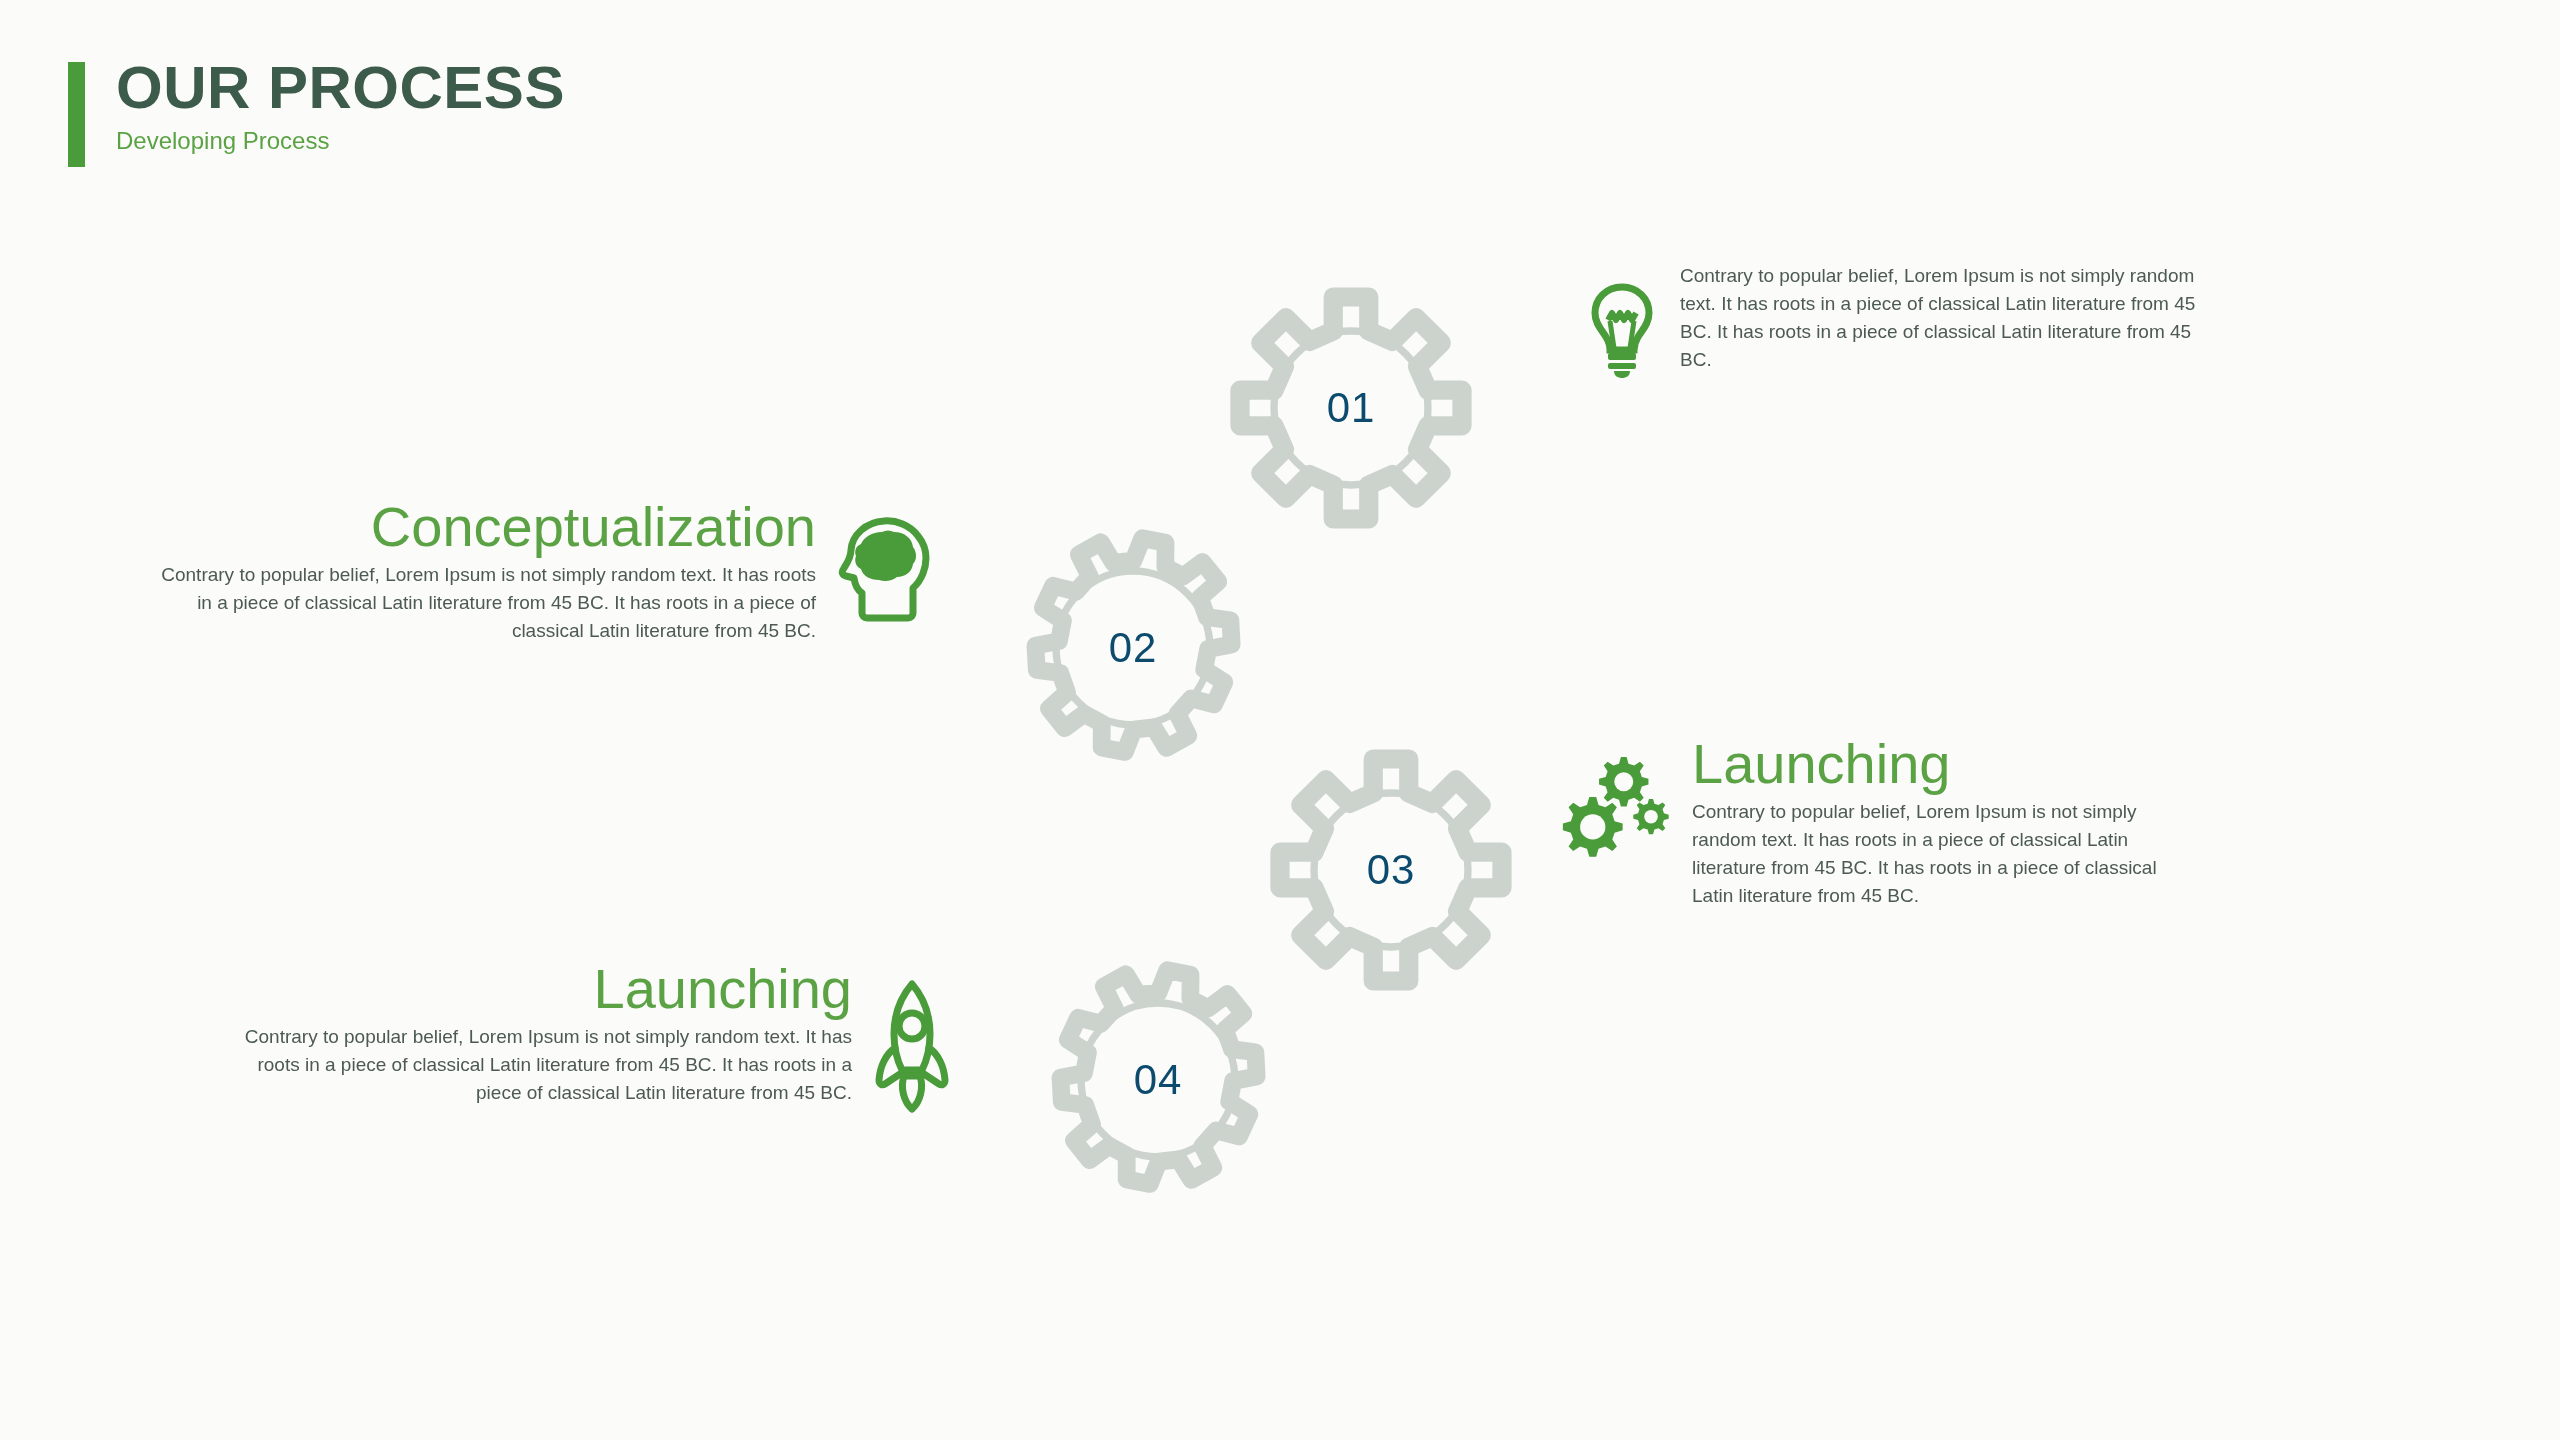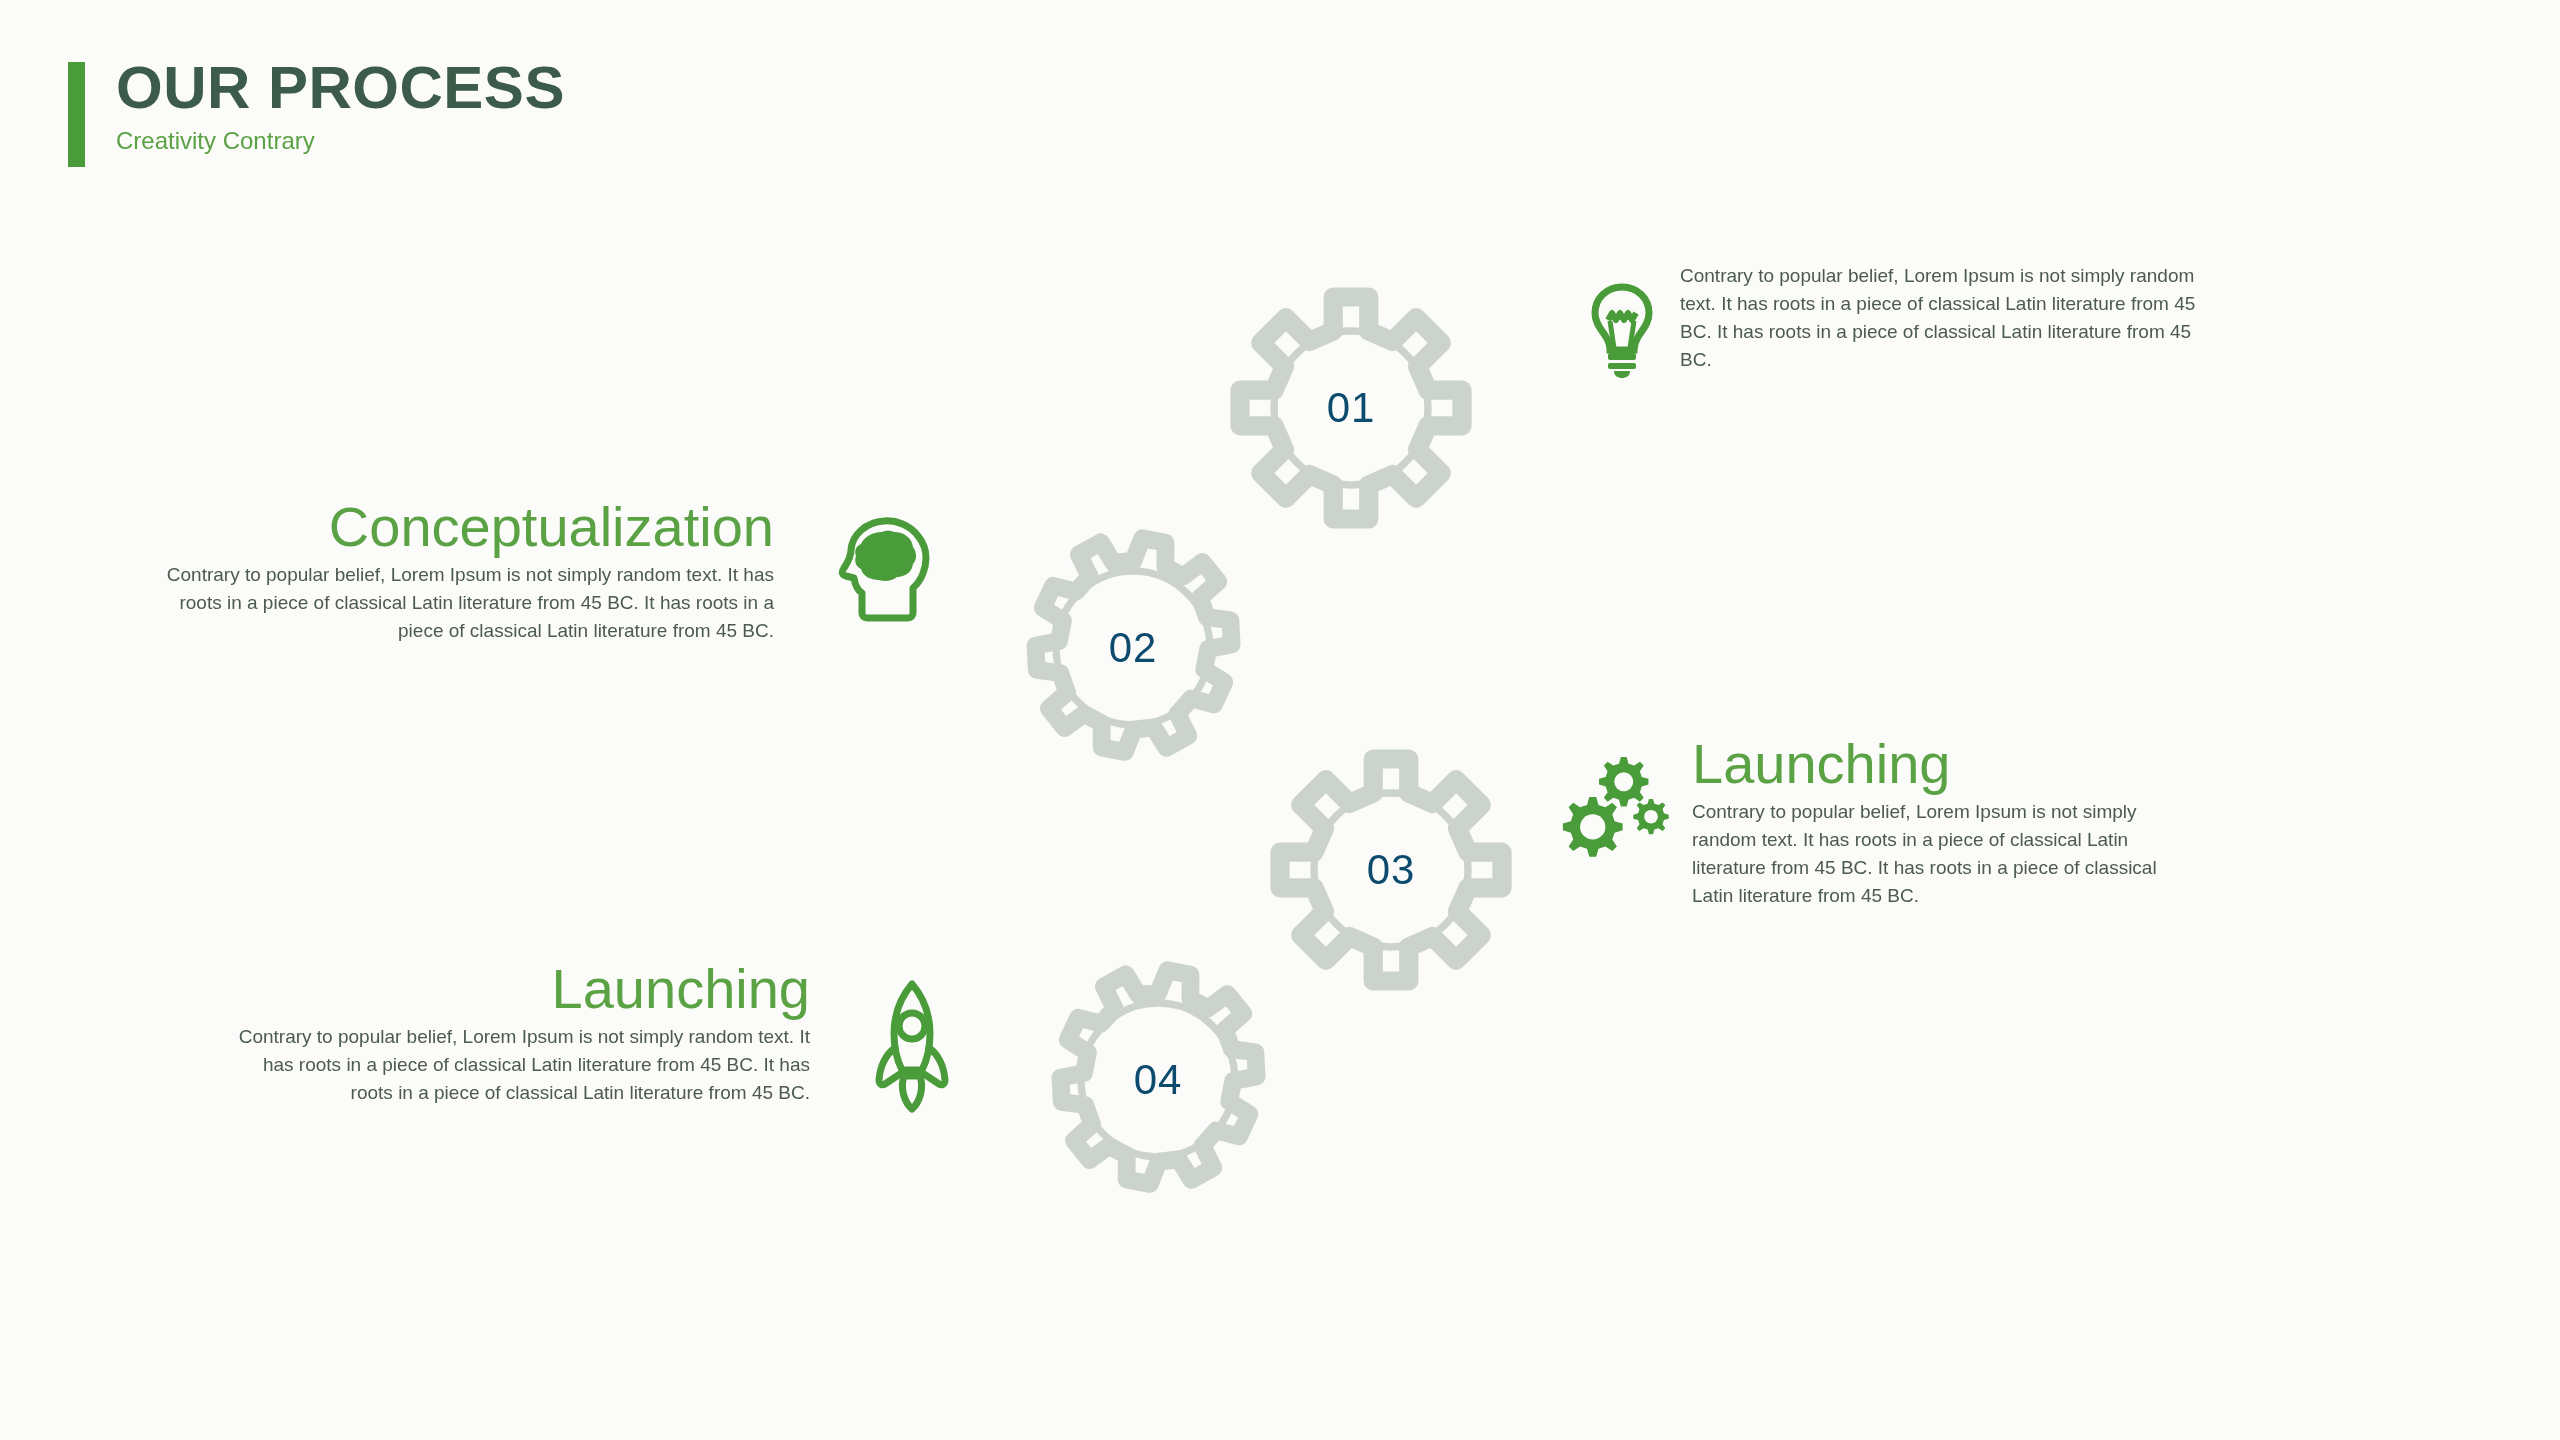--- a/index.html
+++ b/index.html
@@ -38,36 +38,36 @@
   .block{position:absolute;}
   .block .heading{
     font-size:56px;color:#5aa244;line-height:1.05;margin:0 0 4px 0;
   }
   .block .body{
     font-size:19px;color:#4c5a52;line-height:1.47;margin:0;
   }
   .block.right{display:flex;align-items:flex-start;}
   .block.right .icon{flex:0 0 auto;margin-right:22px;margin-top:18px;}
   .block.right .txt{text-align:left;}
-  .block.left{display:flex;align-items:flex-start;justify-content:flex-end;gap:42px;}
+  .block.left{display:flex;align-items:flex-start;justify-content:flex-end;}
   .block.left .icon{flex:0 0 auto;margin-left:22px;margin-top:18px;order:2;}
   .block.left .txt{text-align:right;order:1;}
 
   .icon svg{display:block;}
 </style>
 </head>
 <body>
 
 <div id="stage">
 
   <div class="header">
     <div class="accent-bar"></div>
     <div class="header-text">
       <div class="title">OUR PROCESS</div>
-      <div class="subtitle">Creativity Contrary</div>
+      <div class="subtitle">Developing Process</div>
     </div>
   </div>
 
   <div class="gear" style="left:1203px;top:260px;width:296px;height:296px;">
     <svg width="296" height="296" viewBox="0 0 200 200" aria-hidden="true">
       <path fill="none" stroke="#ccd3cd" stroke-width="13" stroke-linejoin="round" stroke-linecap="round" d="M88,10 L112,10 L112,33 L128,40 L144,24 L161,41 L145,57 L152,73 L175,73 L175,97
            L152,97 L145,113 L161,129 L144,146 L128,130 L112,137 L112,160 L88,160 L88,137
            L72,130 L56,146 L39,129 L55,113 L48,97 L25,97 L25,73 L48,73 L55,57 L39,41
            L56,24 L72,40 L88,33 Z" transform="translate(0,15)"></path>
       <circle cx="100" cy="100" r="52" fill="none" stroke="#ccd3cd" stroke-width="5"></circle>

